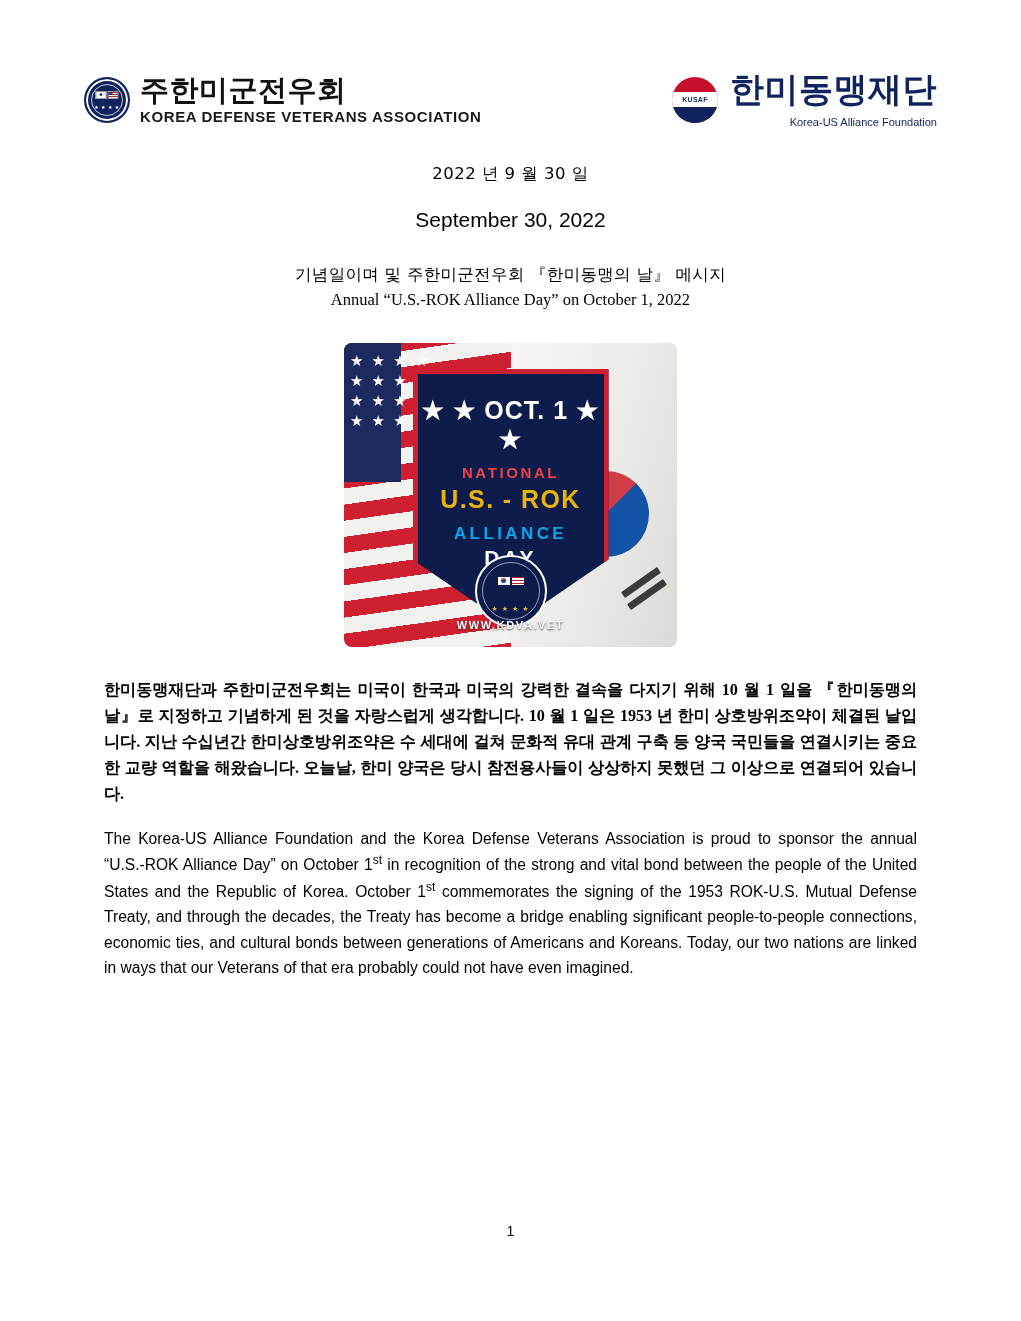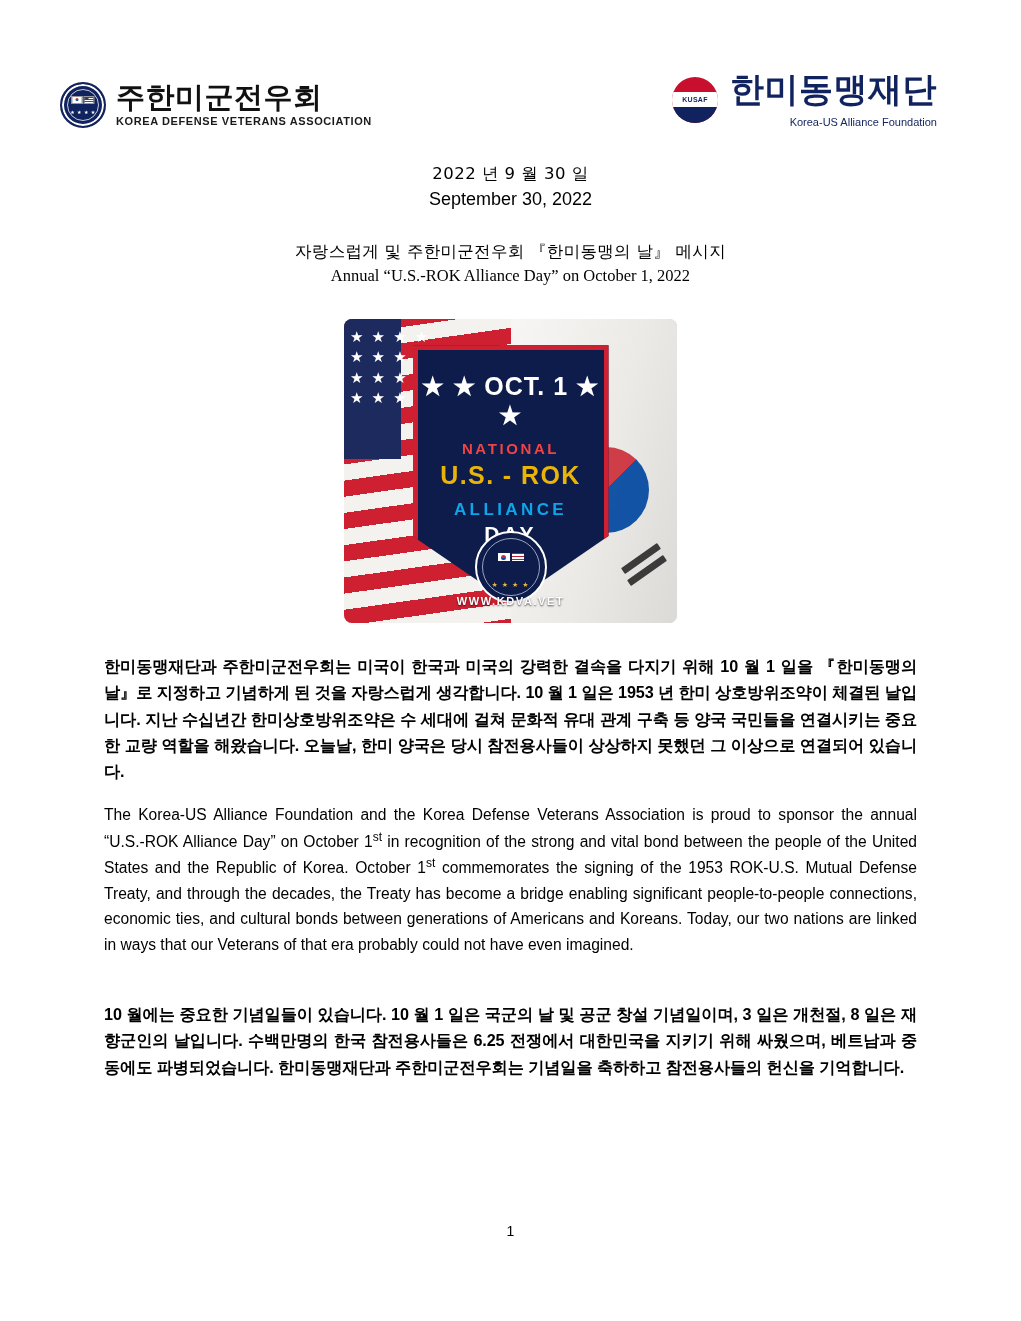--- a/index.html
+++ b/index.html
@@ -21,22 +21,22 @@
     height: 1321px;
     position: relative;
     box-sizing: border-box;
     padding: 0;
   }
 
   
   .header {
     display: flex;
     justify-content: space-between;
-    align-items: flex-end;
-    padding: 72px 84px 0 60px;
+    align-items: center;
+    padding: 72px 84px 0 84px;
     box-sizing: border-box;
     gap: 32px;
   }
 
   .logo-block {
     display: flex;
     align-items: center;
   }
 
   
@@ -102,21 +102,21 @@
     font-family: "DejaVu Sans", sans-serif;
     font-size: 29px;
     font-weight: bold;
     color: #111111;
     letter-spacing: 0.5px;
     line-height: 1.05;
     white-space: nowrap;
   }
   .kdva-text .kdva-en {
     font-family: "Liberation Sans", sans-serif;
-    font-size: 11px;
+    font-size: 15px;
     font-weight: bold;
     color: #1a1a1a;
     letter-spacing: 0.6px;
     margin-top: 3px;
     white-space: nowrap;
   }
 
   
   .kusaf-badge {
     width: 46px;
@@ -176,23 +176,24 @@
   }
   .date-kr {
     font-family: "DejaVu Sans", sans-serif;
     font-size: 16.5px;
     color: #000000;
     line-height: 1.45;
     letter-spacing: 0.5px;
   }
   .date-en {
     font-family: "Liberation Sans", sans-serif;
-    font-size: 18px;
+    font-size: 21px;
     color: #000000;
     line-height: 1.45;
+    margin-top: 19px;
   }
   .title-kr {
     font-family: "DejaVu Sans", sans-serif;
     font-size: 16.5px;
     color: #000000;
     margin-top: 28px;
     line-height: 1.5;
     letter-spacing: 0.3px;
   }
   .title-en {
@@ -382,21 +383,21 @@
     text-shadow: 0 1px 2px rgba(0,0,0,.7);
   }
 
   
   .body-wrap {
     padding: 0 104px;
     box-sizing: border-box;
     margin-top: 30px;
   }
   p.kr {
-    font-family: Liberation Sans, sans-serif;
+    font-family: Liberation Serif, serif;
     font-size: 16.2px;
     font-weight: bold;
     line-height: 1.62;
     text-align: justify;
     margin: 0 0 18px 0;
     color: #000000;
     letter-spacing: -0.1px;
   }
   p.en {
     font-family: "Liberation Sans", sans-serif;
@@ -453,21 +454,21 @@
         <div class="kusaf-kr">한미동맹재단</div>
         <div class="kusaf-en">Korea-US Alliance Foundation</div>
       </div>
     </div>
 
   </div>
 
   <div class="center-block">
     <div class="date-kr">2022 년  9 월  30 일</div>
     <div class="date-en">September 30, 2022</div>
-    <div class="title-kr">자랑스럽게 및 주한미군전우회 『한미동맹의 날』 메시지</div>
+    <div class="title-kr">기념일이며 및 주한미군전우회 『한미동맹의 날』 메시지</div>
     <div class="title-en">Annual “U.S.-ROK Alliance Day” on October 1, 2022</div>
   </div>
 
   <div class="poster-wrap">
     <div class="poster">
       <div class="flag-us-bg">
         <div class="flag-us-canton"></div>
       </div>
       <div class="flag-kr-bg">
       </div>
@@ -499,19 +500,18 @@
   </div>
 
   <div class="body-wrap">
 
     <p class="kr">한미동맹재단과 주한미군전우회는 미국이 한국과 미국의 강력한 결속을 다지기 위해 10 월 1 일을 『한미동맹의 날』로 지정하고 기념하게 된 것을 자랑스럽게 생각합니다. 10 월 1 일은 1953 년 한미 상호방위조약이 체결된 날입니다. 지난 수십년간 한미상호방위조약은 수 세대에 걸쳐 문화적 유대 관계 구축 등 양국 국민들을 연결시키는 중요한 교량 역할을 해왔습니다. 오늘날, 한미 양국은 당시 참전용사들이 상상하지 못했던 그 이상으로 연결되어 있습니다.</p>
 
     <p class="en"><span>The Korea-US Alliance Foundation and the Korea Defense Veterans Association is proud to sponsor the annual “U.S.-ROK Alliance Day” on October 1</span><sup>st</sup><span> in recognition of the strong and vital bond between the people of the United States and the Republic of Korea.  October 1</span><sup>st</sup><span> commemorates the signing of the 1953 ROK-U.S. Mutual Defense Treaty, and through the decades, the Treaty has become a bridge enabling significant people-to-people connections, economic ties, and cultural bonds between generations of Americans and Koreans.  Today, our two nations are linked in ways that our Veterans of that era probably could not have even imagined.</span></p>
 
     <div class="spacer"></div>
 
-    <p class="kr">10 월에는 중요한 기념일들이 있습니다. 10 월 1 일은 국군의 날 및 공군 창설 기념일이며, 3 일은 개천절, 8 일은 재향군인의 날입니다. 수백만명의 한국 참전용사들은 6.25 전쟁에서 대한민국을 지키기 위해 싸웠으며, 베트남과 중동에도 파병되었습니다. 한미동맹재단과 주한미군전우회는 기념일을 축하하고 참전용사들의 헌신을 기억합니다.</p>
 
   </div>
 
   <div class="page-number">1</div>
 
 </div>
 
 </body></html>

